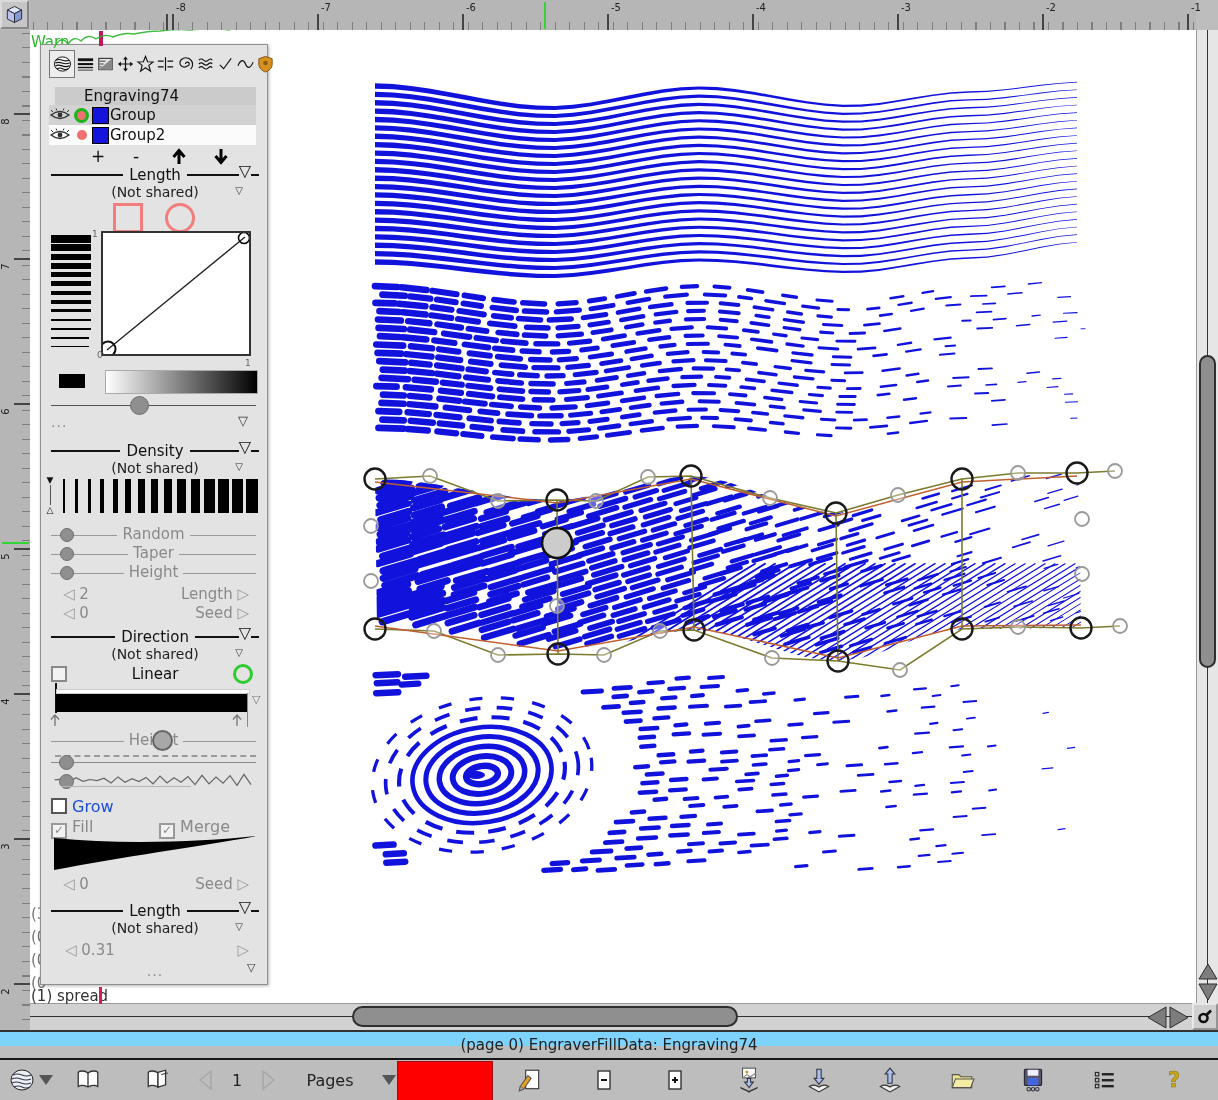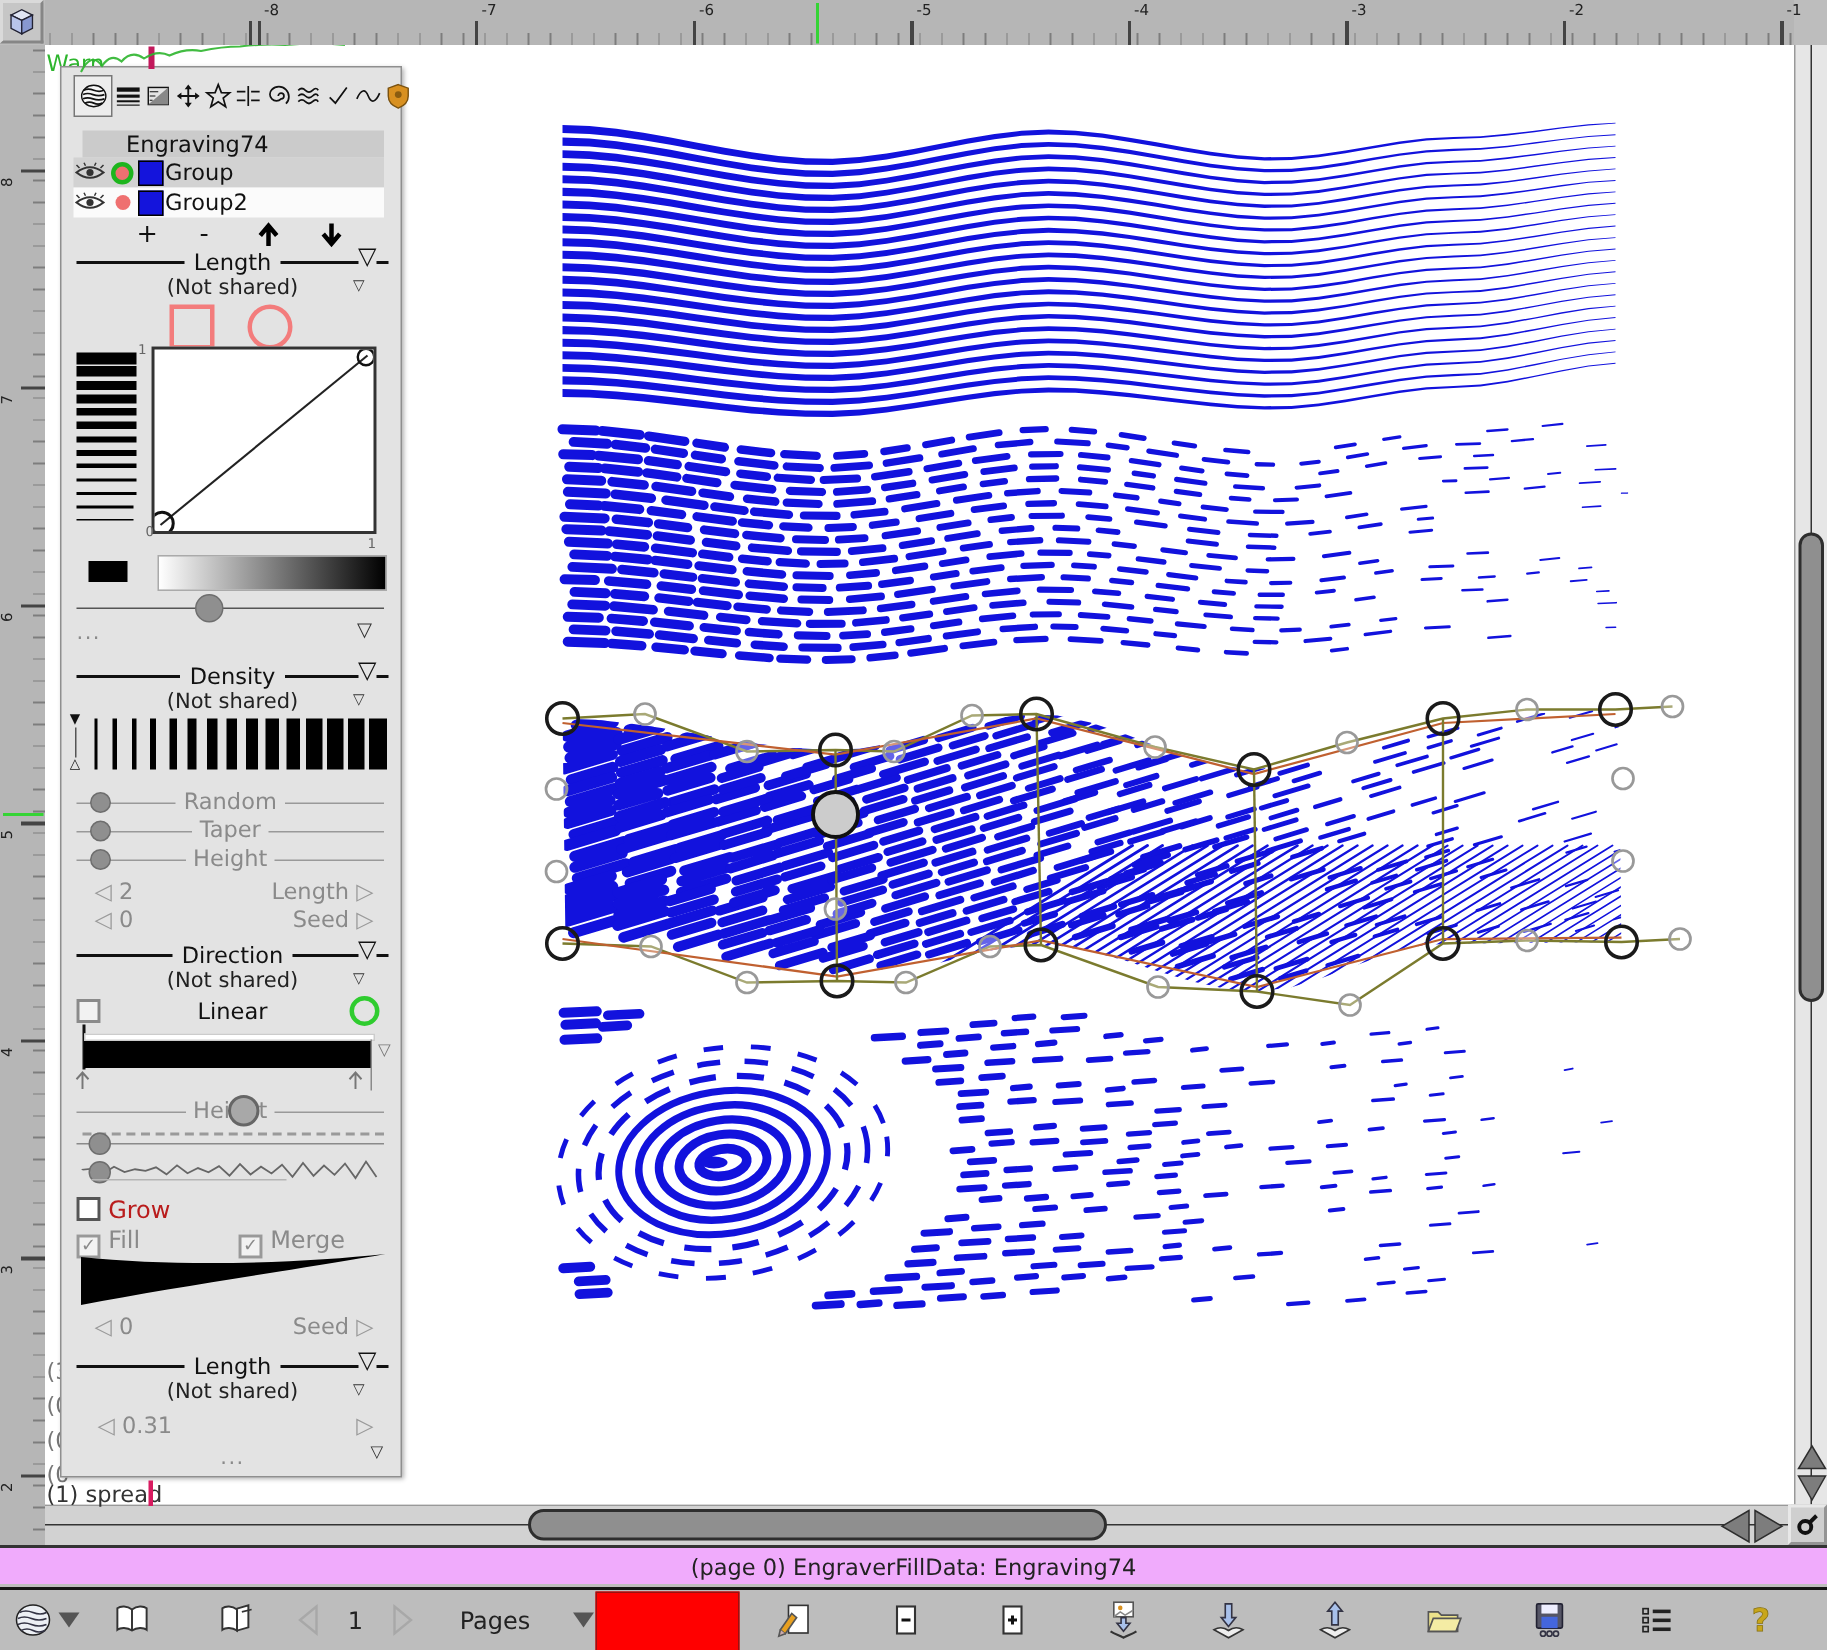--- a/index.html
+++ b/index.html
@@ -70,21 +70,21 @@
   .tri3{position:absolute;font-size:13px;color:#333;}
   
   #vscroll{left:1196px;top:30px;width:22px;height:973px;background:#e6e6e6;border-left:1px solid #999;box-sizing:border-box;}
   #vscroll .line{position:absolute;left:10px;top:0;width:1px;height:100%;background:#333;}
   #vthumb{position:absolute;left:2px;top:325px;width:17px;height:313px;background:#8f8f8f;border:2px solid #2e2e2e;border-radius:10px;box-sizing:border-box;}
   #hscroll{left:30px;top:1003px;width:1166px;height:27px;background:#d2d2d2;border-top:1px solid #999;box-sizing:border-box;}
   #hscroll .line{position:absolute;left:0;top:12px;width:100%;height:1px;background:#333;}
   #hthumb{position:absolute;left:322px;top:2px;width:386px;height:21px;background:#8f8f8f;border:2px solid #2e2e2e;border-radius:11px;box-sizing:border-box;}
   #zoombtn{left:1192px;top:1003px;width:26px;height:27px;background:#cfcfcf;border:2px outset #e8e8e8;box-sizing:border-box;z-index:3;}
   
-  #statusbar{left:0;top:1030px;width:1218px;height:26px;background:#f0abfc;border-top:2px solid #333;
+  #statusbar{left:0;top:1030px;width:1218px;height:16px;background:#7dd3fc;border-top:2px solid #333;
     text-align:center;font-size:15px;color:#222;line-height:26px;box-sizing:border-box;z-index:2;}
   #toolbar{left:0;top:1058px;width:1218px;height:42px;background:#bdbdbd;border-top:2px solid #151515;box-sizing:border-box;z-index:2;}
   .tbitem{position:absolute;top:0;height:40px;display:flex;align-items:center;justify-content:center;}
   .tbtext{font-size:16px;color:#222;}
   svg{display:block;}
 </style>
 </head>
 <body>
 
 <div class="abs" id="corner">
@@ -583,21 +583,21 @@
     <div style="position:absolute;left:0;right:0;top:9px;height:1px;background:#8a8a8a;"></div>
     <div class="knob" style="left:8px;top:2px;width:15px;height:15px;"></div>
   </div>
   <div class="abs" style="left:10px;top:726px;width:205px;height:16px;">
     <svg width="205" height="16" viewBox="0 0 205 16" id="noisewave">
         <path d="M4,9 L4,8.8 L11,8.1 L18,11.1 L25,6.8 L32,10.4 L39,8.5 L46,9.6 L53,7.2 L60,11.9 L67,5.9 L74,11.2 L81,7.7 L88,10.5 L95,6.4 L102,12.8 L109,5.1 L116,12.0 L123,6.8 L130,11.3 L137,5.5 L144,13.6 L151,4.3 L158,12.9 L165,6.0 L172,12.2 L179,4.7 L186,14.4 L193,3.4 L200,13.7" stroke="#666" stroke-width="1.2" fill="none"></path>
       </svg>
     <div class="knob" style="left:8px;top:3px;width:15px;height:15px;"></div>
     <div style="position:absolute;left:10px;top:15px;width:130px;height:1px;background:#b5b5b5;"></div>
   </div>
-  <div class="abs" style="left:10px;top:752px;font-size:16px;color:#b91c1c;">
+  <div class="abs" style="left:10px;top:752px;font-size:16px;color:#1d4ed8;">
     <span class="cb" style="border-color:#555;background:#fff;"></span>
     <span>Grow</span>
   </div>
   <div class="abs" style="left:10px;top:772px;font-size:16px;color:#8a8a8a;">
     <span class="cb"><span>✓</span></span>
     <span>Fill</span>
   </div>
   <div class="abs" style="left:118px;top:772px;font-size:16px;color:#8a8a8a;">
     <span class="cb"><span>✓</span></span>
     <span>Merge</span>

